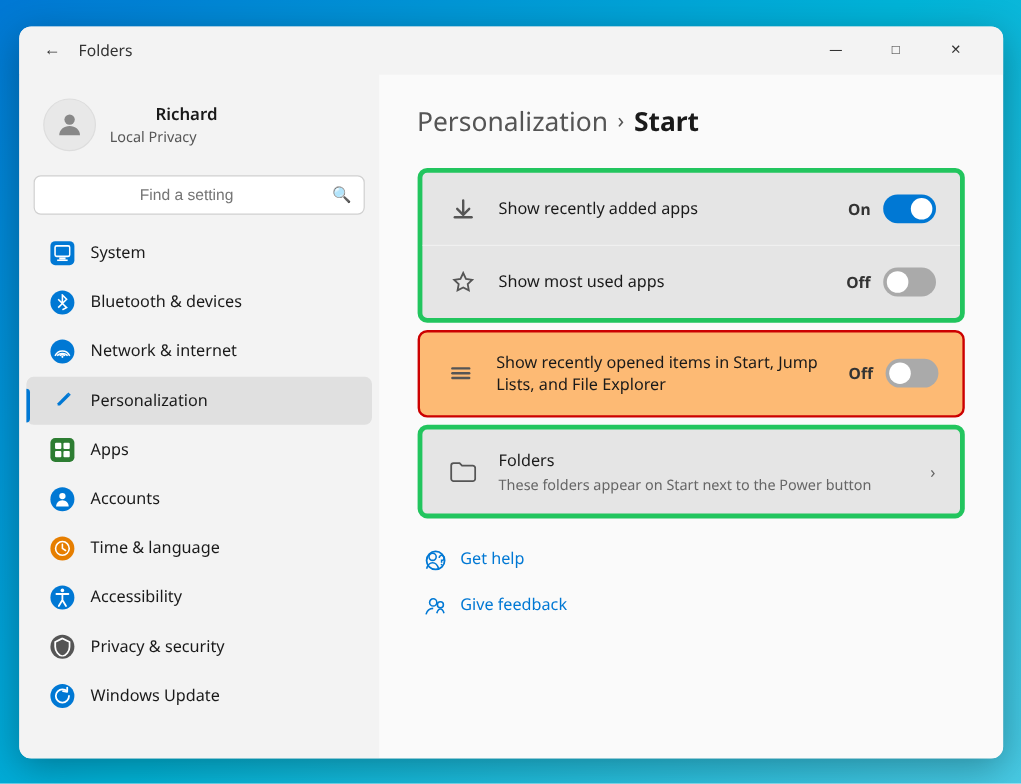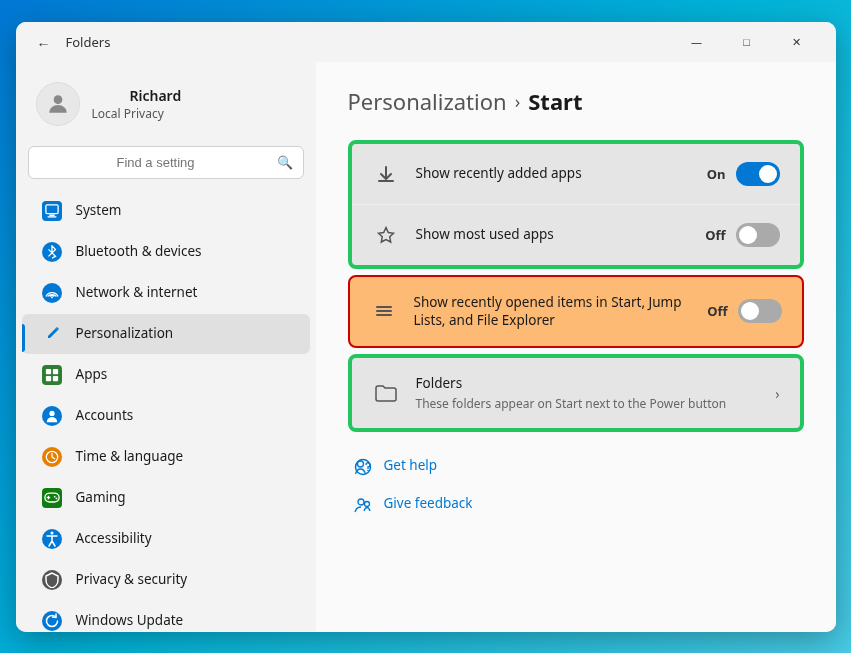--- a/index.html
+++ b/index.html
@@ -475,32 +475,20 @@
         <div class="nav-item">
           <div class="nav-icon icon-time">
             <svg width="14" height="14" viewBox="0 0 16 16" fill="none">
               <circle cx="8" cy="8" r="6.5" stroke="white" stroke-width="1.5"></circle>
               <path d="M8 4 L8 8 L11 10" stroke="white" stroke-width="1.5" stroke-linecap="round"></path>
             </svg>
           </div>
           <span>Time &amp; language</span>
         </div>
         <div class="nav-item">
-          <div class="nav-icon icon-gaming">
-            <svg width="16" height="12" viewBox="0 0 18 13" fill="white">
-              <path d="M1 6C1 3 3.5 1 6.5 1H11.5C14.5 1 17 3 17 6C17 9 14.5 11 11.5 11H6.5C3.5 11 1 9 1 6Z" fill="none" stroke="white" stroke-width="1.5"></path>
-              <line x1="5" y1="4" x2="5" y2="8" stroke="white" stroke-width="1.5"></line>
-              <line x1="3" y1="6" x2="7" y2="6" stroke="white" stroke-width="1.5"></line>
-              <circle cx="12" cy="5" r="1" fill="white"></circle>
-              <circle cx="14" cy="7" r="1" fill="white"></circle>
-            </svg>
-          </div>
-          <span>Gaming</span>
-        </div>
-        <div class="nav-item">
           <div class="nav-icon icon-accessibility">
             <svg width="14" height="16" viewBox="0 0 14 16" fill="white">
               <circle cx="7" cy="2" r="1.5"></circle>
               <path d="M2 5h10M7 5v5M4 15l3-5 3 5" stroke="white" stroke-width="1.5" fill="none" stroke-linecap="round"></path>
             </svg>
           </div>
           <span>Accessibility</span>
         </div>
         <div class="nav-item">
           <div class="nav-icon icon-privacy">

